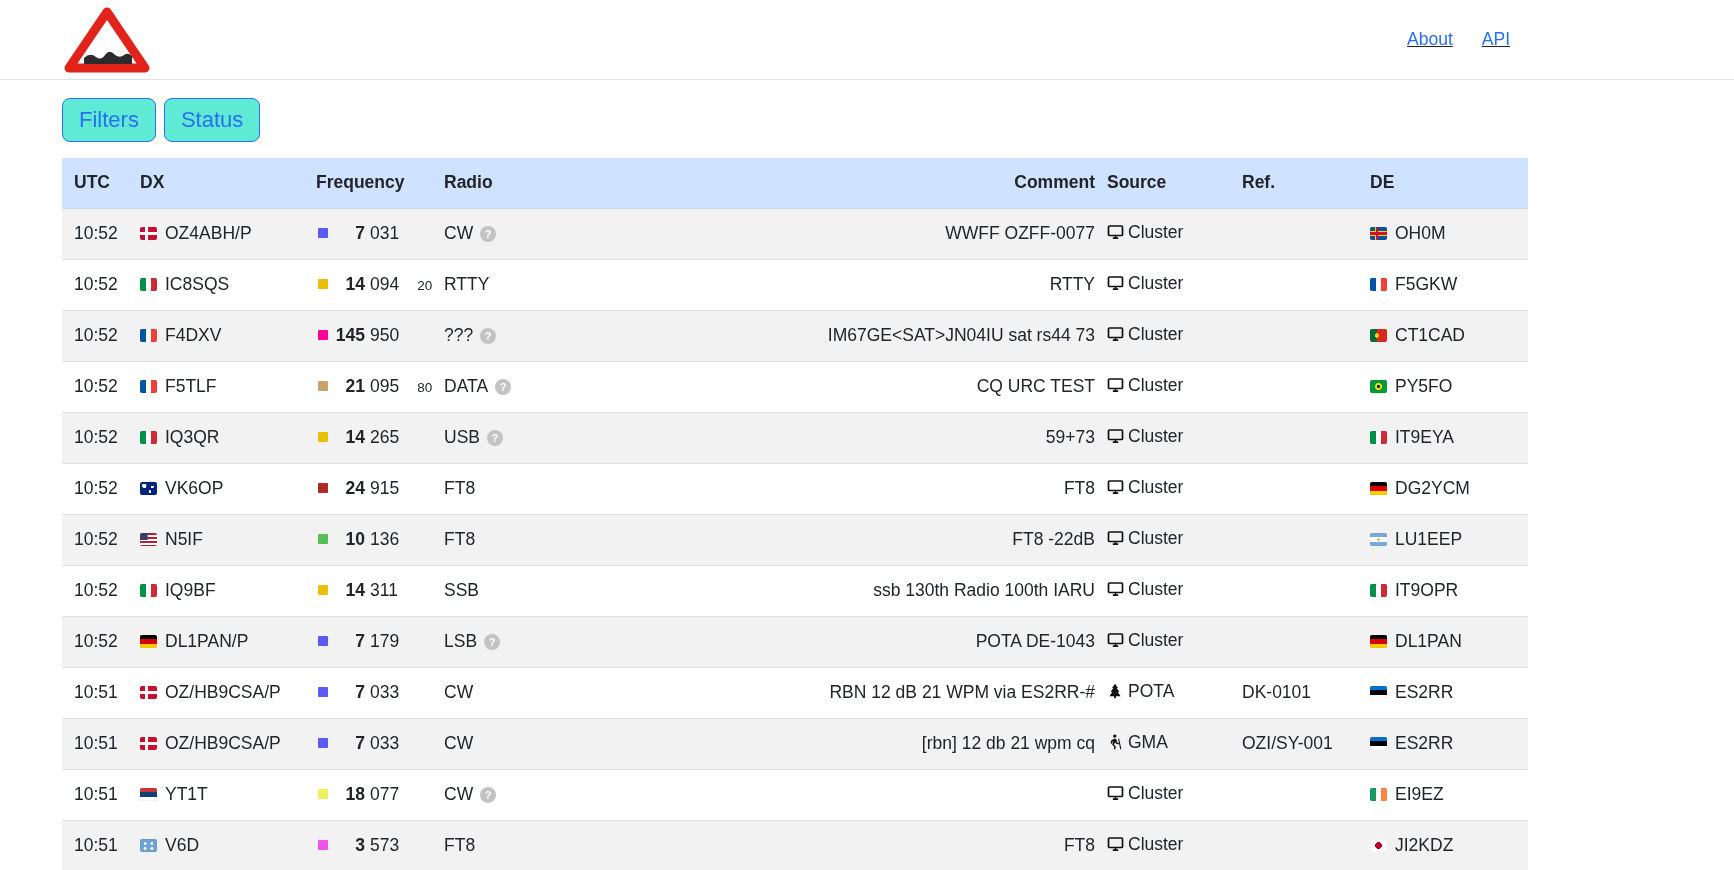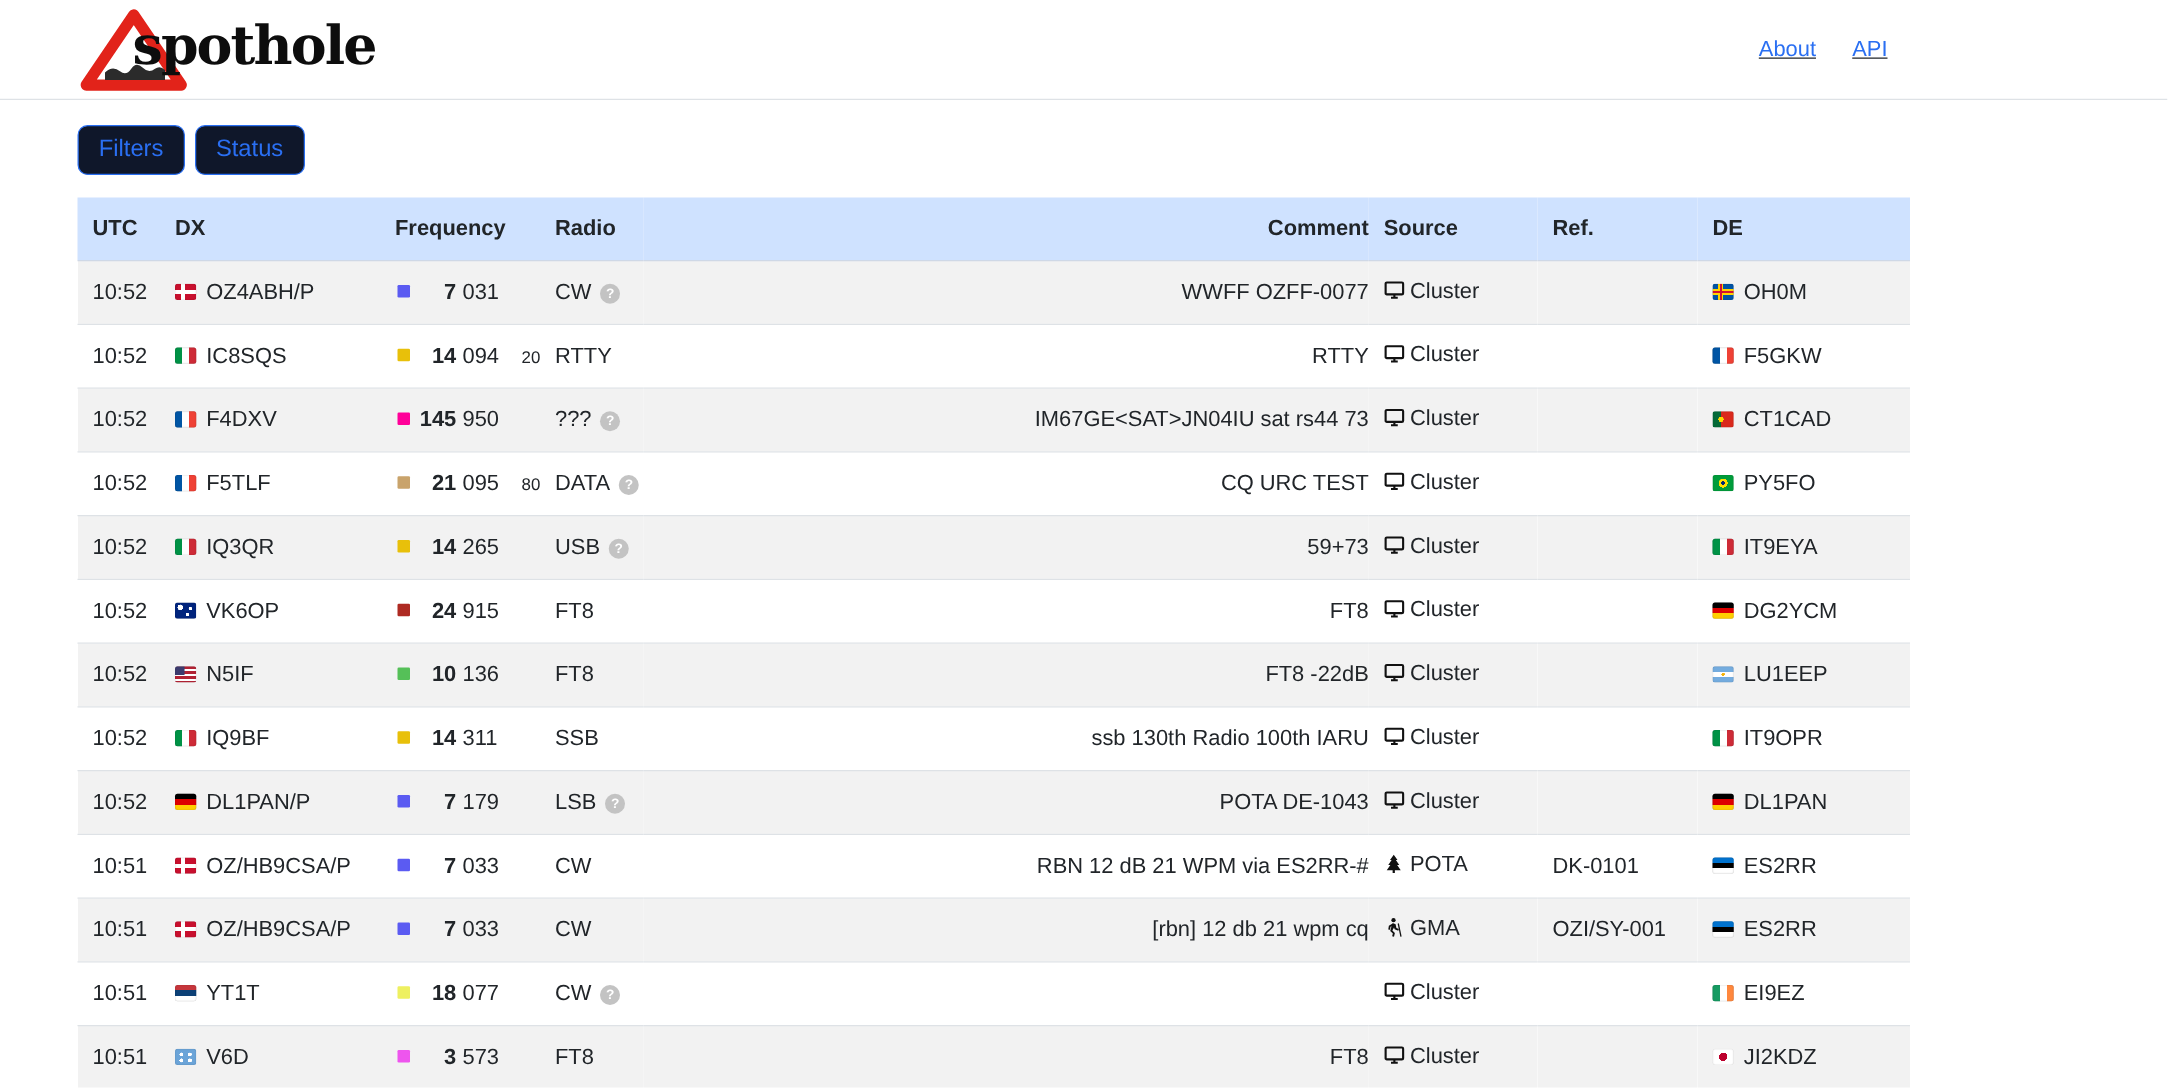--- a/index.html
+++ b/index.html
@@ -19,22 +19,22 @@
     font-weight: 700; font-size: 43px; letter-spacing: -1.5px; color: #0d0d0d;
     margin-left: -46px; position: relative; z-index: 2; top: -3px; }
   .nav { display: flex; gap: 29px; padding-right: 18px; text-decoration: underline; }
   .nav a { color: #2a6ff2; text-decoration: none; font-size: 17.5px; cursor: pointer; }
   
   .main { width: 1466px; margin-left: 62px; padding-top: 20px; }
   .statusbar { display: flex; justify-content: space-between; align-items: center;
     height: 40px; margin-bottom: 18px; }
   .updated { font-size: 17.5px; color: #212529; }
   .btns { display: flex; gap: 8px; }
-  .btn { background: #0f172a; color: #2a6ff2; border: 1px solid #2a6ff2;
-    border-radius: 8px; padding: 7px 16px; font-size: 19px;
+  .btn { background: #5eead4; color: #2a6ff2; border: 1px solid #2a6ff2;
+    border-radius: 8px; padding: 7px 16px; font-size: 22px;
     font-family: inherit; cursor: pointer; line-height: 1.3; }
   
   table { width: 100%; border-collapse: collapse; table-layout: fixed; }
   thead th { background: #cfe2ff; height: 50px; text-align: left;
     font-weight: 700; font-size: 17.5px; padding-left: 12px;
     border-bottom: 1px solid #cfd8e6; }
   tbody td { height: 51px; border-top: 1px solid #dee2e6; padding-left: 12px;
     font-size: 17.5px; white-space: nowrap; overflow: hidden; }
   tbody tr:first-child td { border-top: none; }
   tbody tr:nth-child(odd) { background: #f2f2f2; }
@@ -96,21 +96,20 @@
 </head>
 <body>
 
 <header class="topbar">
   <div class="topbar-inner">
     <div class="logo">
       <svg width="90" height="72" viewBox="0 0 90 72" aria-hidden="true">
         <polygon points="45,8 83,64 7,64" fill="#ffffff" stroke="#e2231a" stroke-width="9" stroke-linejoin="round"></polygon>
         <path d="M22 54 q6 -6 12 -1 q5 4 9 -2 q4 -6 9 -1 q5 5 10 1 q4 -3 8 1 l0 8 l-48 0 z" fill="#2b2b2b"></path>
       </svg>
-      <span class="brand">spothole</span>
     </div>
     <nav class="nav">
       <a>About</a>
       <a>API</a>
     </nav>
   </div>
 </header>
 
 <main class="main">
   <div class="statusbar">

